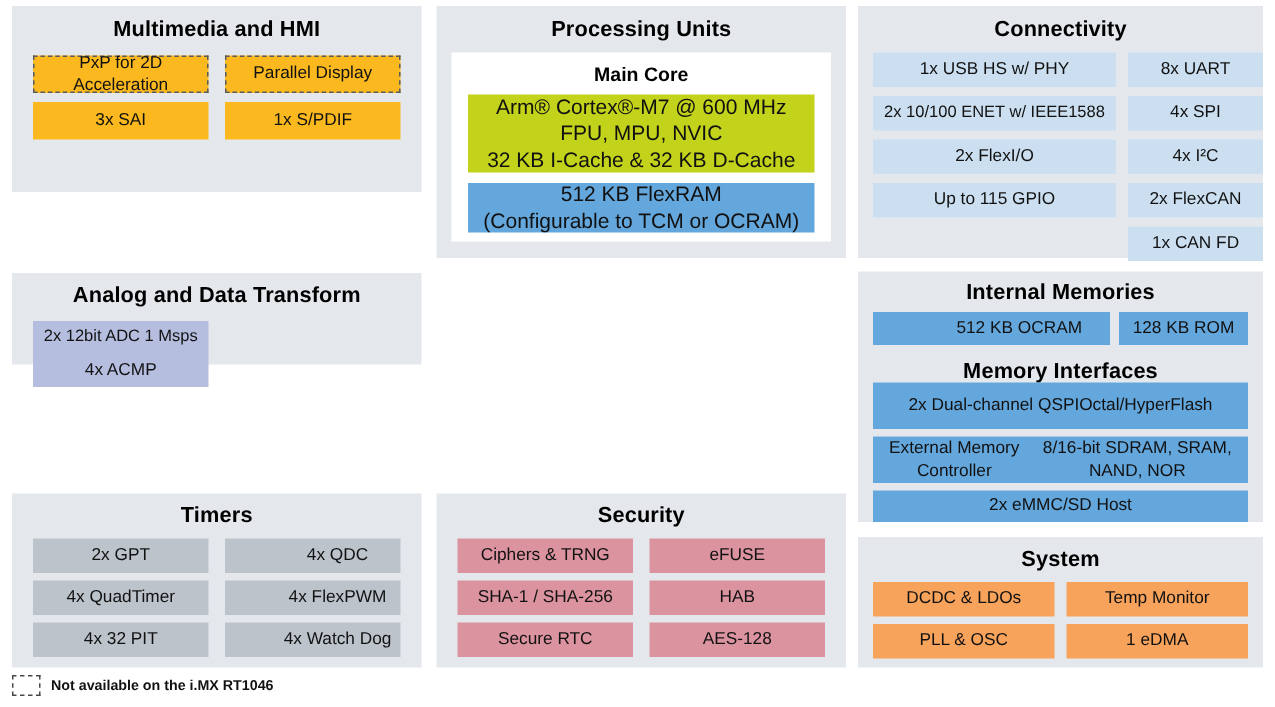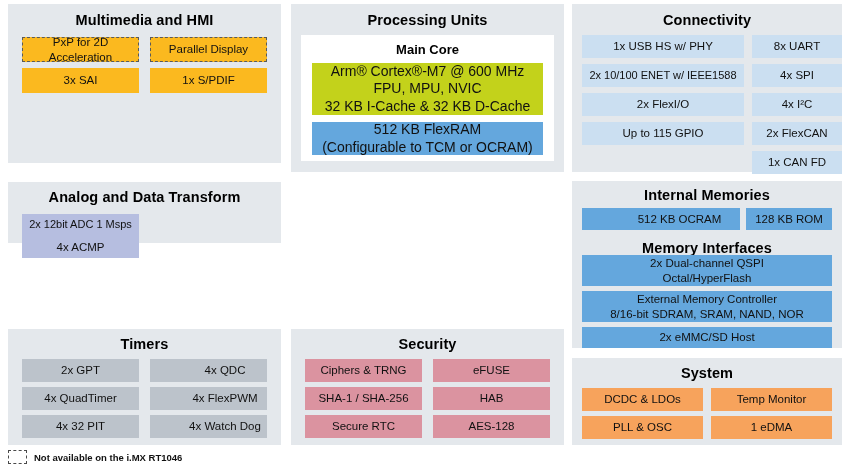--- a/index.html
+++ b/index.html
@@ -62,21 +62,21 @@
   .c-orange-d { background: #fbb91f; border: 1.6px dashed #5a5a5a; }
   .c-lav      { background: #b6bee0; }
   .c-gray     { background: #bcc3cb; }
   .c-pink     { background: #db93a0; }
   .c-lblue    { background: #cbdff1; }
   .c-blue     { background: #64a7dd; }
   .c-green    { background: #c3d21b; }
   .c-sorange  { background: #f7a35c; }
 
   
-  #pnl-multimedia { left: 8px;  top: 4px;   width: 273px; height: 159px; }
+  #pnl-multimedia { left: 8px;  top: 4px;   width: 273px; height: 124px; }
   #pnl-multimedia .panel-title { margin-top: 8px; }
   #mm-grid { position:absolute; left:14px; top:33px; width:245px; }
   #mm-grid .tile { width: 117px; height: 25px; margin: 0 11px 6px 0; }
   #mm-grid .tile:nth-child(2n) { margin-right: 0; }
 
   
   #pnl-analog { left: 8px; top: 182px; width: 273px; height: 61px; }
   #pnl-analog .panel-title { margin-top: 7px; }
   #an-grid { position:absolute; left:14px; top:32px; width:212px; }
   #an-grid .tile { width: 117px; height: 22px; margin-right: 11px; }
@@ -140,21 +140,21 @@
   #cn-right .tile { width: 90px;  height: 23px; margin-bottom: 6px; }
 
   
   #pnl-memory { left: 572px; top: 181px; width: 270px; height: 167px; }
   #pnl-memory .panel-title { margin-top: 6px; }
   #mem-int { position:absolute; left:10px; top:27px; width:250px; display:flex; }
   #mem-int .tile:first-child { width: 158px; height: 22px; margin-right: 6px; padding-left: 40px; }
   #mem-int .tile:last-child  { width: 86px;  height: 22px; }
   #mem-if-title { position:absolute; left:0; top:53px; width:100%; }
   #mem-if { position:absolute; left:10px; top:74px; width:250px; }
-  #mem-if .tile { width: 250px; margin-bottom: 5px; flex-direction: column; }
+  #mem-if .tile { width: 250px; margin-bottom: 5px; }
   #mem-if .t2 { height: 31px; }
   #mem-if .t1 { height: 21px; }
   #mem-if .ln { font-size: 11.5px; line-height: 1.25; }
 
   
   #pnl-system { left: 572px; top: 358px; width: 270px; height: 87px; }
   #pnl-system .panel-title { margin-top: 7px; }
   #sys-grid { position:absolute; left:10px; top:30px; width:250px; }
   #sys-grid .tile { width: 121px; height: 23px; margin: 0 8px 5px 0; }
   #sys-grid .tile:nth-child(2n) { margin-right: 0; }

